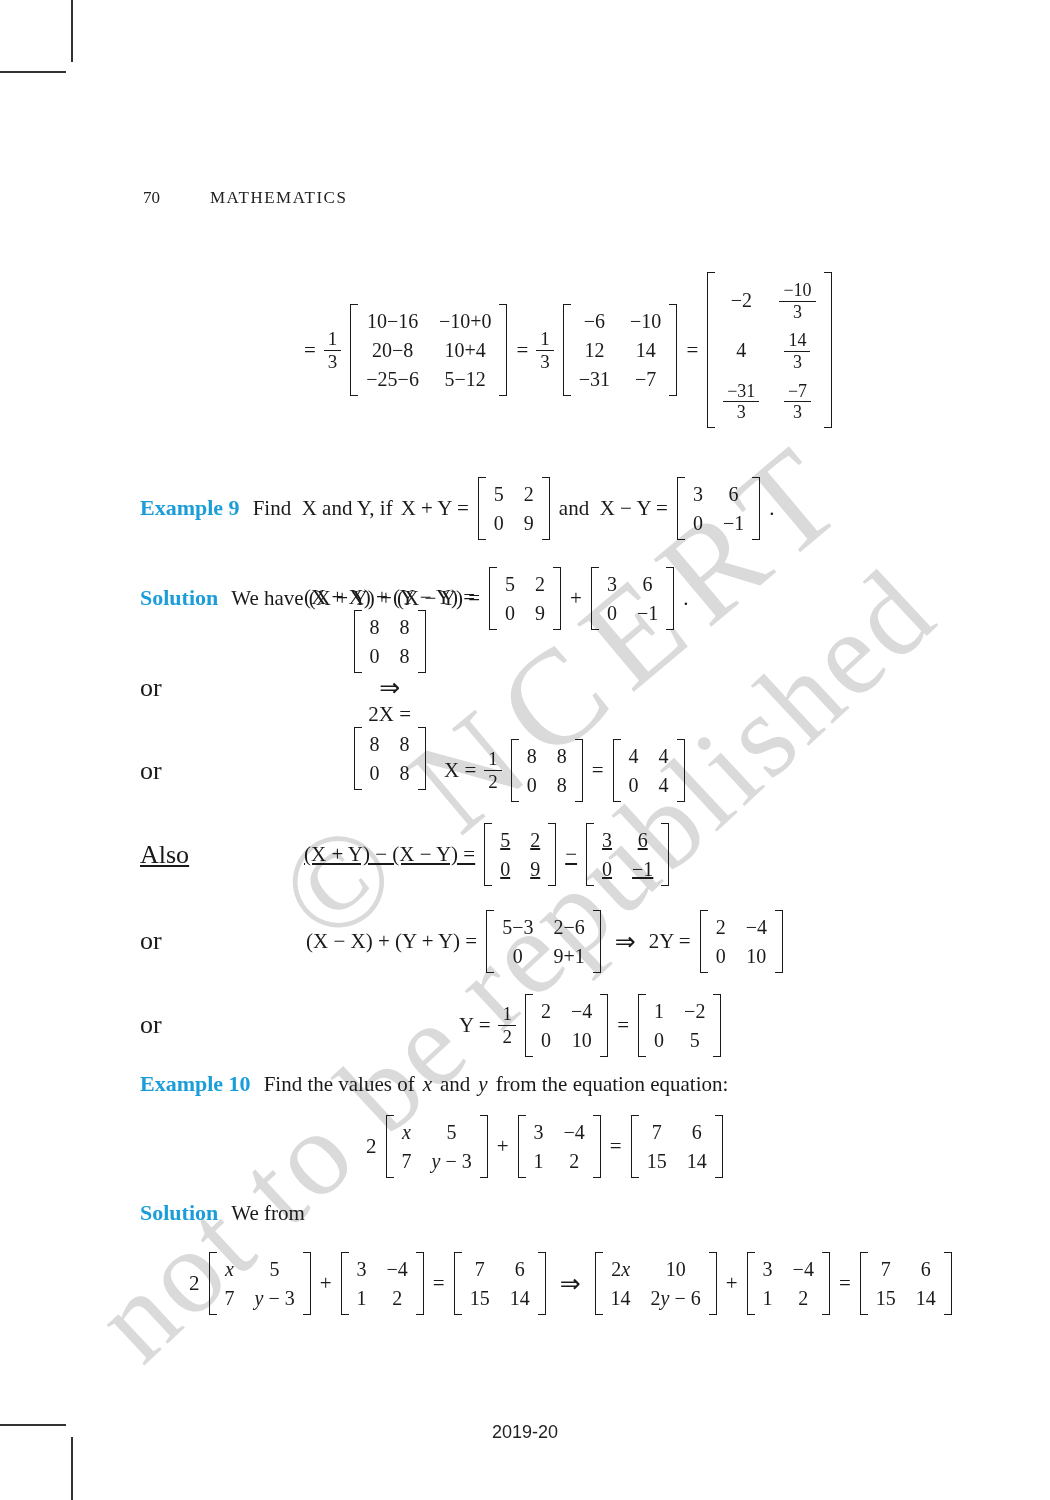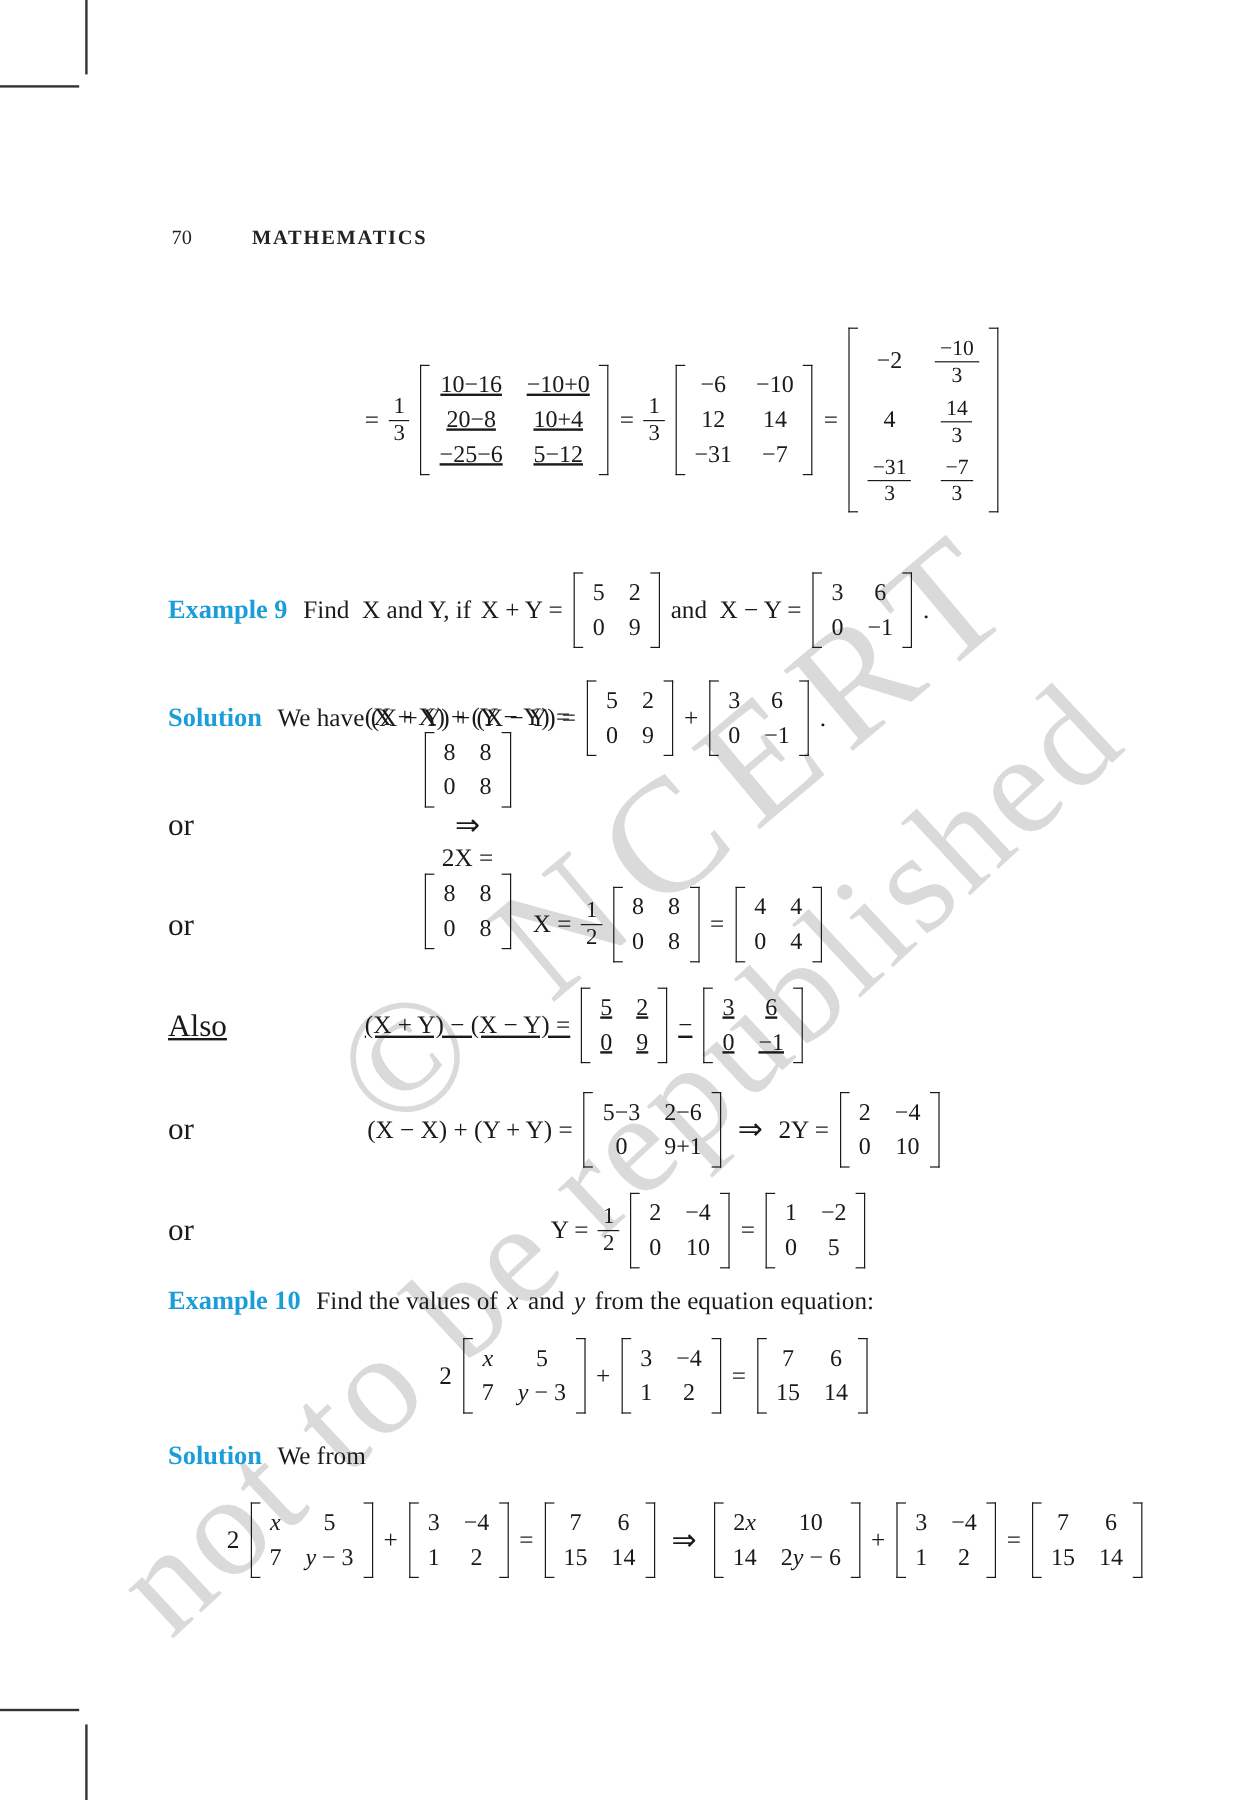--- a/index.html
+++ b/index.html
@@ -16,21 +16,21 @@
   
   .wm{position:absolute;color:#dadada;z-index:1;white-space:nowrap;user-select:none;}
   .wm1{left:565px;top:690px;font-size:135px;letter-spacing:18px;
        transform:translate(-50%,-50%) rotate(-40deg);}
   .wm2{left:515px;top:965px;font-size:120px;letter-spacing:4px;
        transform:translate(-50%,-50%) rotate(-43deg);}
 
   
   .header{position:absolute;left:143px;top:188px;z-index:2;display:flex;gap:50px;
           font-size:17px;color:#222;}
-  .header .title{letter-spacing:1.5px;font-weight:bold;}
+  .header .title{letter-spacing:1.5px;}
   .footer{position:absolute;left:0;right:0;top:1422px;z-index:2;text-align:center;
           font-family:"Liberation Sans", sans-serif;font-size:18px;color:#222;}
 
   
   .eqline{position:absolute;left:140px;right:55px;z-index:2;display:flex;align-items:center;}
   .eq{display:inline-flex;align-items:center;flex-wrap:nowrap;}
   .lbl-blue{color:#1b9dd9;font-weight:700;font-size:22px;margin-right:9px;flex:0 0 auto;}
   .lbl-plain{font-size:26px;width:150px;flex:0 0 auto;}
 
   .l-cont  {top:250px;height:200px;} .l-cont .eq{margin-left:160px;}
@@ -84,21 +84,21 @@
 
   <div class="eqline l-cont">
     <span class="eq">
         <span class="tok txt">=</span>
         <span class="frac">
           <span class="n">1</span>
           <span class="d">3</span>
         </span>
         <span class="mat">
           <span class="lb"></span>
-          <span class="cells" style="grid-template-columns: repeat(2, auto); text-decoration: underline;">
+          <span class="cells" style="grid-template-columns: repeat(2, auto);">
             <span class="cell">10−16</span>
             <span class="cell">−10+0</span>
             <span class="cell">20−8</span>
             <span class="cell">10+4</span>
             <span class="cell">−25−6</span>
             <span class="cell">5−12</span>
           </span>
           <span class="rb"></span>
         </span>
         <span class="tok txt">=</span>
@@ -463,14 +463,15 @@
             <span class="cell">7</span>
             <span class="cell">6</span>
             <span class="cell">15</span>
             <span class="cell">14</span>
           </span>
           <span class="rb"></span>
         </span>
       </span>
   </div>
 
+  <div class="footer">2019-20</div>
 
 </div>
 
 </body></html>

